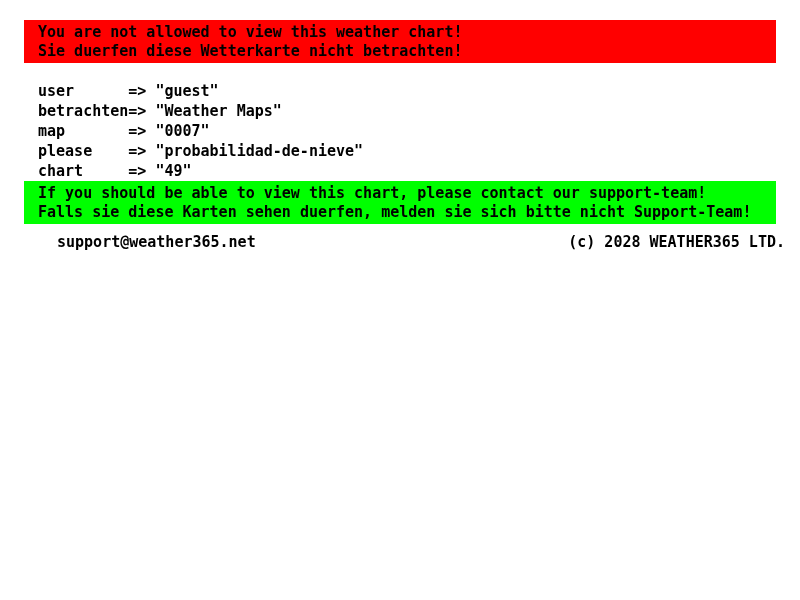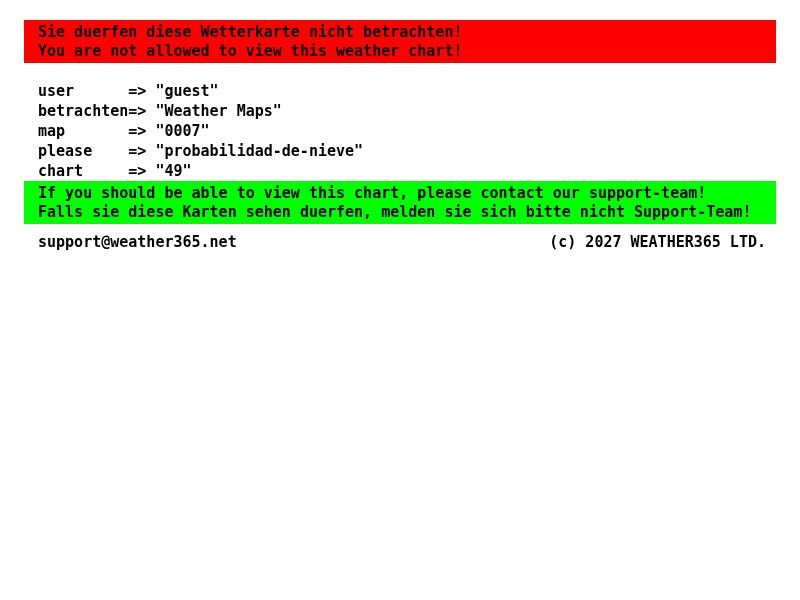--- a/index.html
+++ b/index.html
@@ -28,36 +28,36 @@
   .banner-red{margin-top:20px;background:var(--alert-bg,#ff0000);}
   .banner-green{background:var(--info-bg,#00ff00);}
   .details{
     margin:18px 0 0 38px;
     line-height:20px;
     white-space:nowrap;
   }
   .detail-key{display:inline-block;width:10ch;}
   .detail-value{margin-left:1ch;}
   .footer{
-    margin:8px 0 0 38px;
+    margin:8px 0 0 57px;
     width:728px;
     display:flex;
     justify-content:space-between;
     line-height:20px;
     white-space:nowrap;
   }
 </style>
 </head>
 <body>
 
 <div class="page">
 
   <div class="banner banner-red">
+    <div class="banner-line">You are not allowed to view this weather chart!</div>
     <div class="banner-line">Sie duerfen diese Wetterkarte nicht betrachten!</div>
-    <div class="banner-line">You are not allowed to view this weather chart!</div>
   </div>
 
   <div class="details">
     <div class="detail-row">
       <span class="detail-key">user</span><span class="detail-arrow">=&gt;</span><span class="detail-value">"guest"</span>
     </div>
     <div class="detail-row">
       <span class="detail-key">betrachten</span><span class="detail-arrow">=&gt;</span><span class="detail-value">"Weather Maps"</span>
     </div>
     <div class="detail-row">
@@ -71,16 +71,16 @@
     </div>
   </div>
 
   <div class="banner banner-green">
     <div class="banner-line">If you should be able to view this chart, please contact our support-team!</div>
     <div class="banner-line">Falls sie diese Karten sehen duerfen, melden sie sich bitte nicht Support-Team!</div>
   </div>
 
   <div class="footer">
     <span>support@weather365.net</span>
-    <span>(c) 2027 WEATHER365 LTD.</span>
+    <span>(c) 2028 WEATHER365 LTD.</span>
   </div>
 
 </div>
 
 </body></html>

